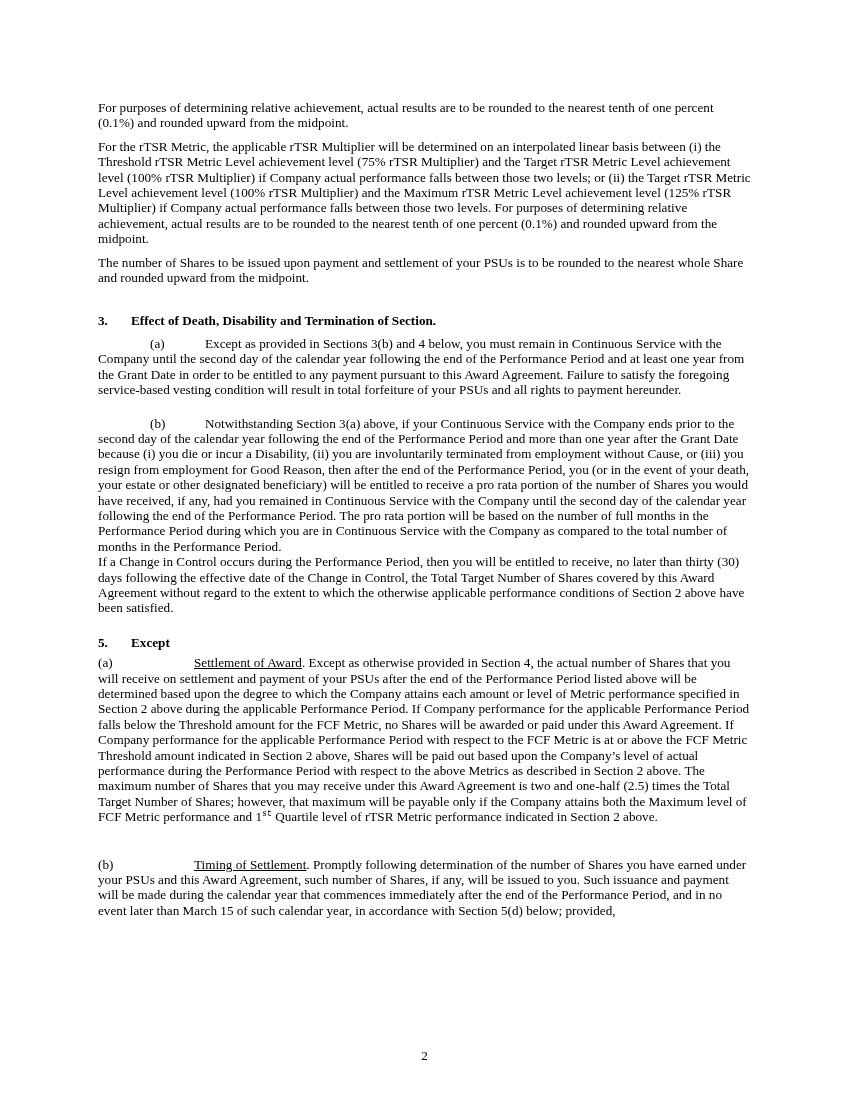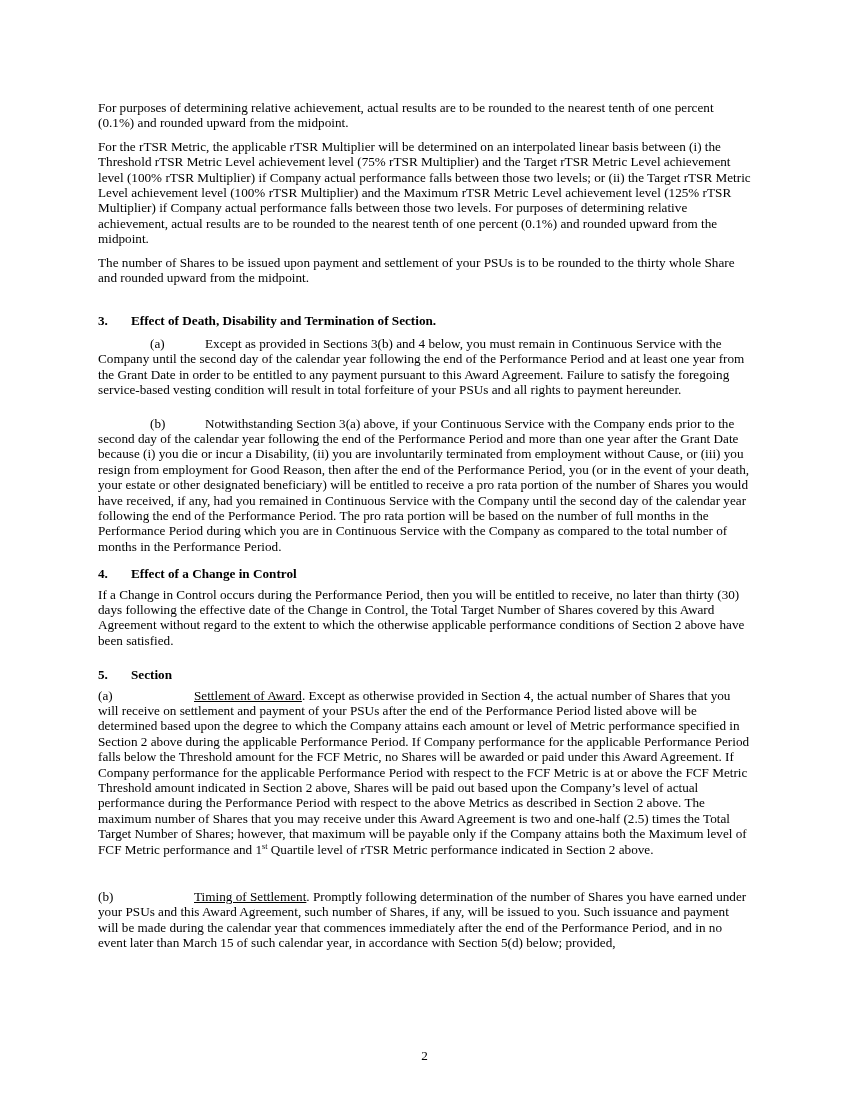--- a/index.html
+++ b/index.html
@@ -21,51 +21,50 @@
   .heading .h-num { display: inline-block; width: 33px; }
   .h-sec3 { margin: 28px 0 7px 0; }
   .h-sec4 { margin: 12px 0 5px 0; }
   .h-sec5 { margin: 19px 0 5px 0; }
   .sub-indent { text-indent: 52px; }
   .sub-indent .sub-label { display: inline-block; width: 55px; text-indent: 0; }
   .flush .sub-label { display: inline-block; width: 52px; }
   .gap-lg { margin-bottom: 18px; }
   .gap-xl { margin-bottom: 32px; }
   .u { text-decoration: underline; margin-left: 44px; }
-  sup { font-size: 0.62em; line-height: 0; vertical-align: super; }
+  sup { font-size: 0.62em; line-height: 0; vertical-align: super; font-family: Liberation Mono, monospace; }
   .page-number {
     position: absolute;
     top: 1048px;
     left: 0;
     right: 0;
     text-align: center;
   }
 </style>
 </head>
 <body>
 
 <div class="page">
 
   <p>For purposes of determining relative achievement, actual results are to be rounded to the nearest tenth of one percent (0.1%) and rounded upward from the midpoint.</p>
 
   <p>For the rTSR Metric, the applicable rTSR Multiplier will be determined on an interpolated linear basis between (i) the Threshold rTSR Metric Level achievement level (75% rTSR Multiplier) and the Target rTSR Metric Level achievement level (100% rTSR Multiplier) if Company actual performance falls between those two levels; or (ii) the Target rTSR Metric Level achievement level (100% rTSR Multiplier) and the Maximum rTSR Metric Level achievement level (125% rTSR Multiplier) if Company actual performance falls between those two levels. For purposes of determining relative achievement, actual results are to be rounded to the nearest tenth of one percent (0.1%) and rounded upward from the midpoint.</p>
 
-  <p>The number of Shares to be issued upon payment and settlement of your PSUs is to be rounded to the thirty whole Share and rounded upward from the midpoint.</p>
+  <p>The number of Shares to be issued upon payment and settlement of your PSUs is to be rounded to the nearest whole Share and rounded upward from the midpoint.</p>
 
   <p class="heading h-sec3"><span class="h-num">3.</span><span>Effect of Death, Disability and Termination of Section.</span></p>
 
   <p class="sub-indent gap-lg"><span class="sub-label">(a)</span><span>Except as provided in Sections 3(b) and 4 below, you must remain in Continuous Service with the Company until the second day of the calendar year following the end of the Performance Period and at least one year from the Grant Date in order to be entitled to any payment pursuant to this Award Agreement. Failure to satisfy the foregoing service-based vesting condition will result in total forfeiture of your PSUs and all rights to payment hereunder.</span></p>
 
   <p class="sub-indent" style="margin-bottom:0;"><span class="sub-label">(b)</span><span>Notwithstanding Section 3(a) above, if your Continuous Service with the Company ends prior to the second day of the calendar year following the end of the Performance Period and more than one year after the Grant Date because (i) you die or incur a Disability, (ii) you are involuntarily terminated from employment without Cause, or (iii) you resign from employment for Good Reason, then after the end of the Performance Period, you (or in the event of your death, your estate or other designated beneficiary) will be entitled to receive a pro rata portion of the number of Shares you would have received, if any, had you remained in Continuous Service with the Company until the second day of the calendar year following the end of the Performance Period. The pro rata portion will be based on the number of full months in the Performance Period during which you are in Continuous Service with the Company as compared to the total number of months in the Performance Period.</span></p>
 
-  <p class="heading h-sec4"><span class="h-num">4.</span><span>Effect of a Change in Control</span></p>
 
   <p style="margin-bottom:0;">If a Change in Control occurs during the Performance Period, then you will be entitled to receive, no later than thirty (30) days following the effective date of the Change in Control, the Total Target Number of Shares covered by this Award Agreement without regard to the extent to which the otherwise applicable performance conditions of Section 2 above have been satisfied.</p>
 
-  <p class="heading h-sec5"><span class="h-num">5.</span><span>Section</span></p>
+  <p class="heading h-sec5"><span class="h-num">5.</span><span>Except</span></p>
 
   <p class="flush gap-xl"><span class="sub-label">(a)</span><span class="u">Settlement of Award</span><span>. Except as otherwise provided in Section 4, the actual number of Shares that you will receive on settlement and payment of your PSUs after the end of the Performance Period listed above will be determined based upon the degree to which the Company attains each amount or level of Metric performance specified in Section 2 above during the applicable Performance Period. If Company performance for the applicable Performance Period falls below the Threshold amount for the FCF Metric, no Shares will be awarded or paid under this Award Agreement. If Company performance for the applicable Performance Period with respect to the FCF Metric is at or above the FCF Metric Threshold amount indicated in Section 2 above, Shares will be paid out based upon the Company’s level of actual performance during the Performance Period with respect to the above Metrics as described in Section 2 above.  The maximum number of Shares that you may receive under this Award Agreement is two and one-half (2.5) times the Total Target Number of Shares; however, that maximum will be payable only if the Company attains both the Maximum level of FCF Metric performance and 1</span><sup>st</sup><span> Quartile level of rTSR Metric performance indicated in Section 2 above.</span></p>
 
   <p class="flush" style="margin-bottom:0;"><span class="sub-label">(b)</span><span class="u">Timing of Settlement</span><span>. Promptly following determination of the number of Shares you have earned under your PSUs and this Award Agreement, such number of Shares, if any, will be issued to you. Such issuance and payment will be made during the calendar year that commences immediately after the end of the Performance Period, and in no event later than March 15 of such calendar year, in accordance with Section 5(d) below; provided,</span></p>
 
   <div class="page-number">2</div>
 
 </div>
 
 </body></html>

